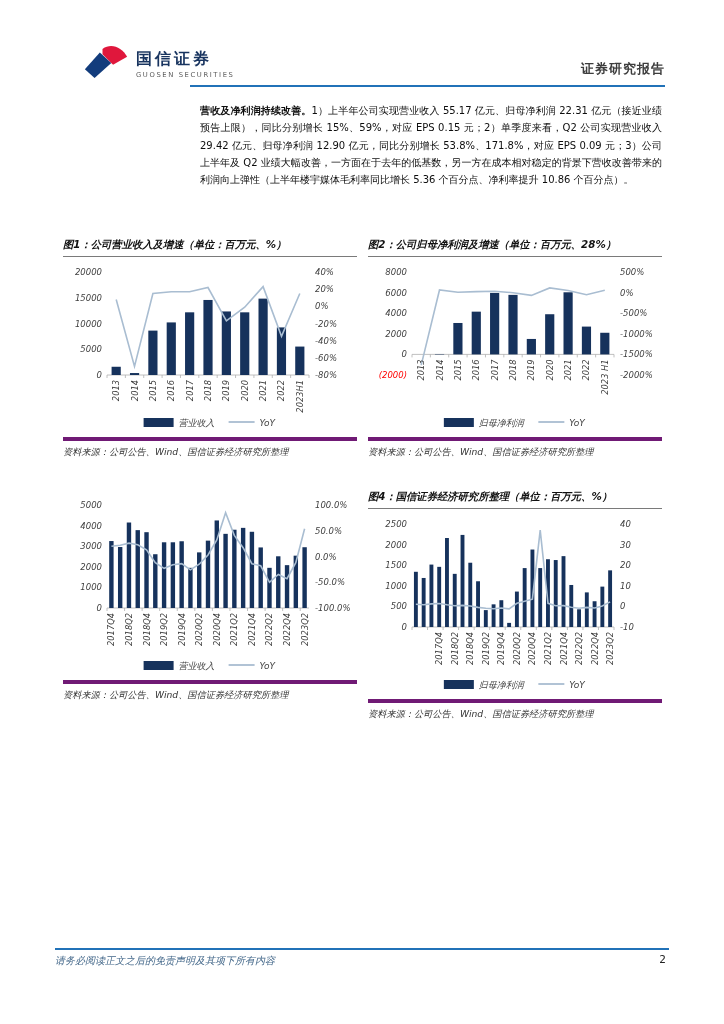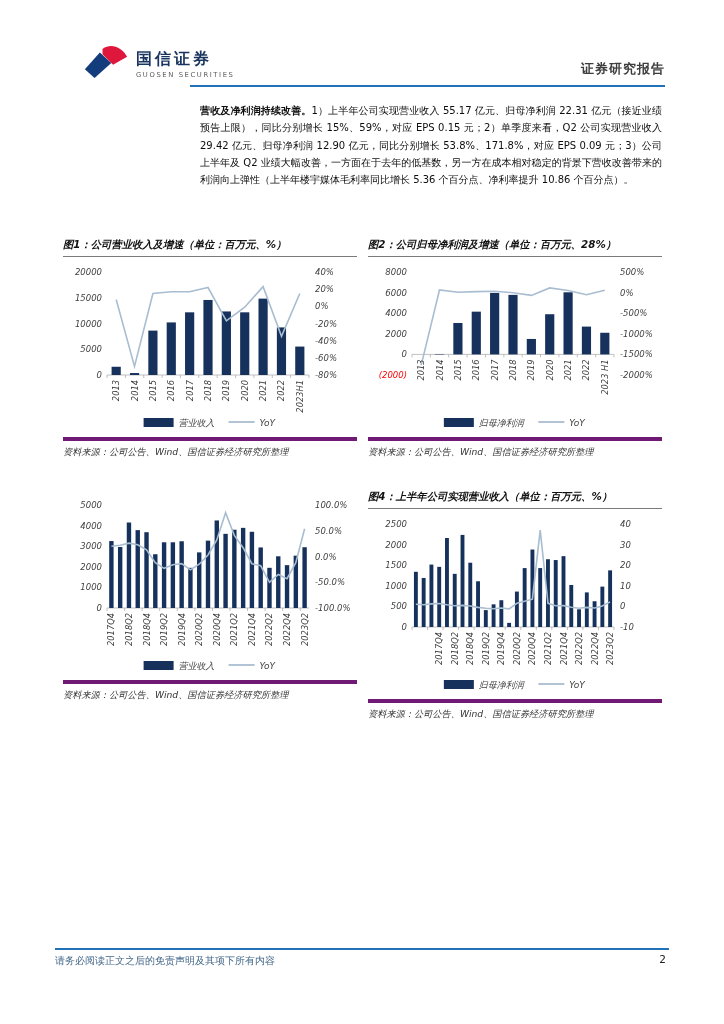--- a/index.html
+++ b/index.html
@@ -19,21 +19,21 @@
   .fig-1{left:63px;top:238px;}
   .fig-2{left:368px;top:238px;}
   .fig-3{left:63px;top:490px;}
   .fig-4{left:368px;top:490px;}
   .fig-title{font-size:10.3px;font-weight:bold;color:#111;padding-bottom:4px;border-bottom:1px solid #7a7a7a;}
   .fig-chart{margin-top:3px;}
   .fig-chart svg{display:block;}
   .fig-chart text{font-family:"DejaVu Sans",sans-serif;}
   .fig-source{font-size:9.2px;color:#333;border-top:4px solid #701a75;padding-top:5px;margin-top:2px;}
   .footer-rule{position:absolute;left:55px;right:55px;top:948px;height:2px;}
-  .footer-disclaimer{position:absolute;left:55px;top:954px;font-size:10px;color:#44688a;}
+  .footer-disclaimer{position:absolute;left:55px;top:954px;font-size:10px;font-style:italic;color:#44688a;}
   .footer-page{position:absolute;right:58px;top:953px;font-size:10.5px;color:#222;}
 </style>
 </head>
 <body>
 
 <div class="logo-wrap">
   <svg class="logo-mark" viewBox="0 0 50 40">
     <path id="logo-blue-path" d="M1,27 L18,8 L31,20 L12,37 Z" fill="#123c7c"></path>
     <path id="logo-red-path" d="M21,4 C31,-3 43,2 49,13 L33,22 L21,10 Z" fill="#e0173c"></path>
   </svg>
@@ -242,21 +242,21 @@
         <rect x="80.6" y="168" width="30" height="9" fill="#16325c"></rect>
         <text x="115.6" y="176" font-size="9" fill="#3f3f3f">营业收入</text>
         <line x1="165.6" x2="191.6" y1="172" y2="172" stroke="#a9bdd1" stroke-width="1.8"></line>
         <text x="196.6" y="176" font-size="9" fill="#3f3f3f">YoY</text>
       </svg>
   </div>
   <div class="fig-source">资料来源：公司公告、Wind、国信证券经济研究所整理</div>
 </div>
 
 <div class="figure fig-4">
-  <div class="fig-title">图4：上半年公司实现营业收入（单位：百万元、%）</div>
+  <div class="fig-title">图4：国信证券经济研究所整理（单位：百万元、%）</div>
   <div class="fig-chart">
     <svg viewBox="0 0 294 185" width="294" height="185">
         <text x="39" y="118" text-anchor="end" font-size="8.5" fill="#3f3f3f">0</text>
         <text x="39" y="97.4" text-anchor="end" font-size="8.5" fill="#3f3f3f">500</text>
         <text x="39" y="76.8" text-anchor="end" font-size="8.5" fill="#3f3f3f">1000</text>
         <text x="39" y="56.2" text-anchor="end" font-size="8.5" fill="#3f3f3f">1500</text>
         <text x="39" y="35.599999999999994" text-anchor="end" font-size="8.5" fill="#3f3f3f">2000</text>
         <text x="39" y="15" text-anchor="end" font-size="8.5" fill="#3f3f3f">2500</text>
         <text x="252" y="15" text-anchor="start" font-size="8.5" fill="#3f3f3f">40</text>
         <text x="252" y="35.599999999999994" text-anchor="start" font-size="8.5" fill="#3f3f3f">30</text>

